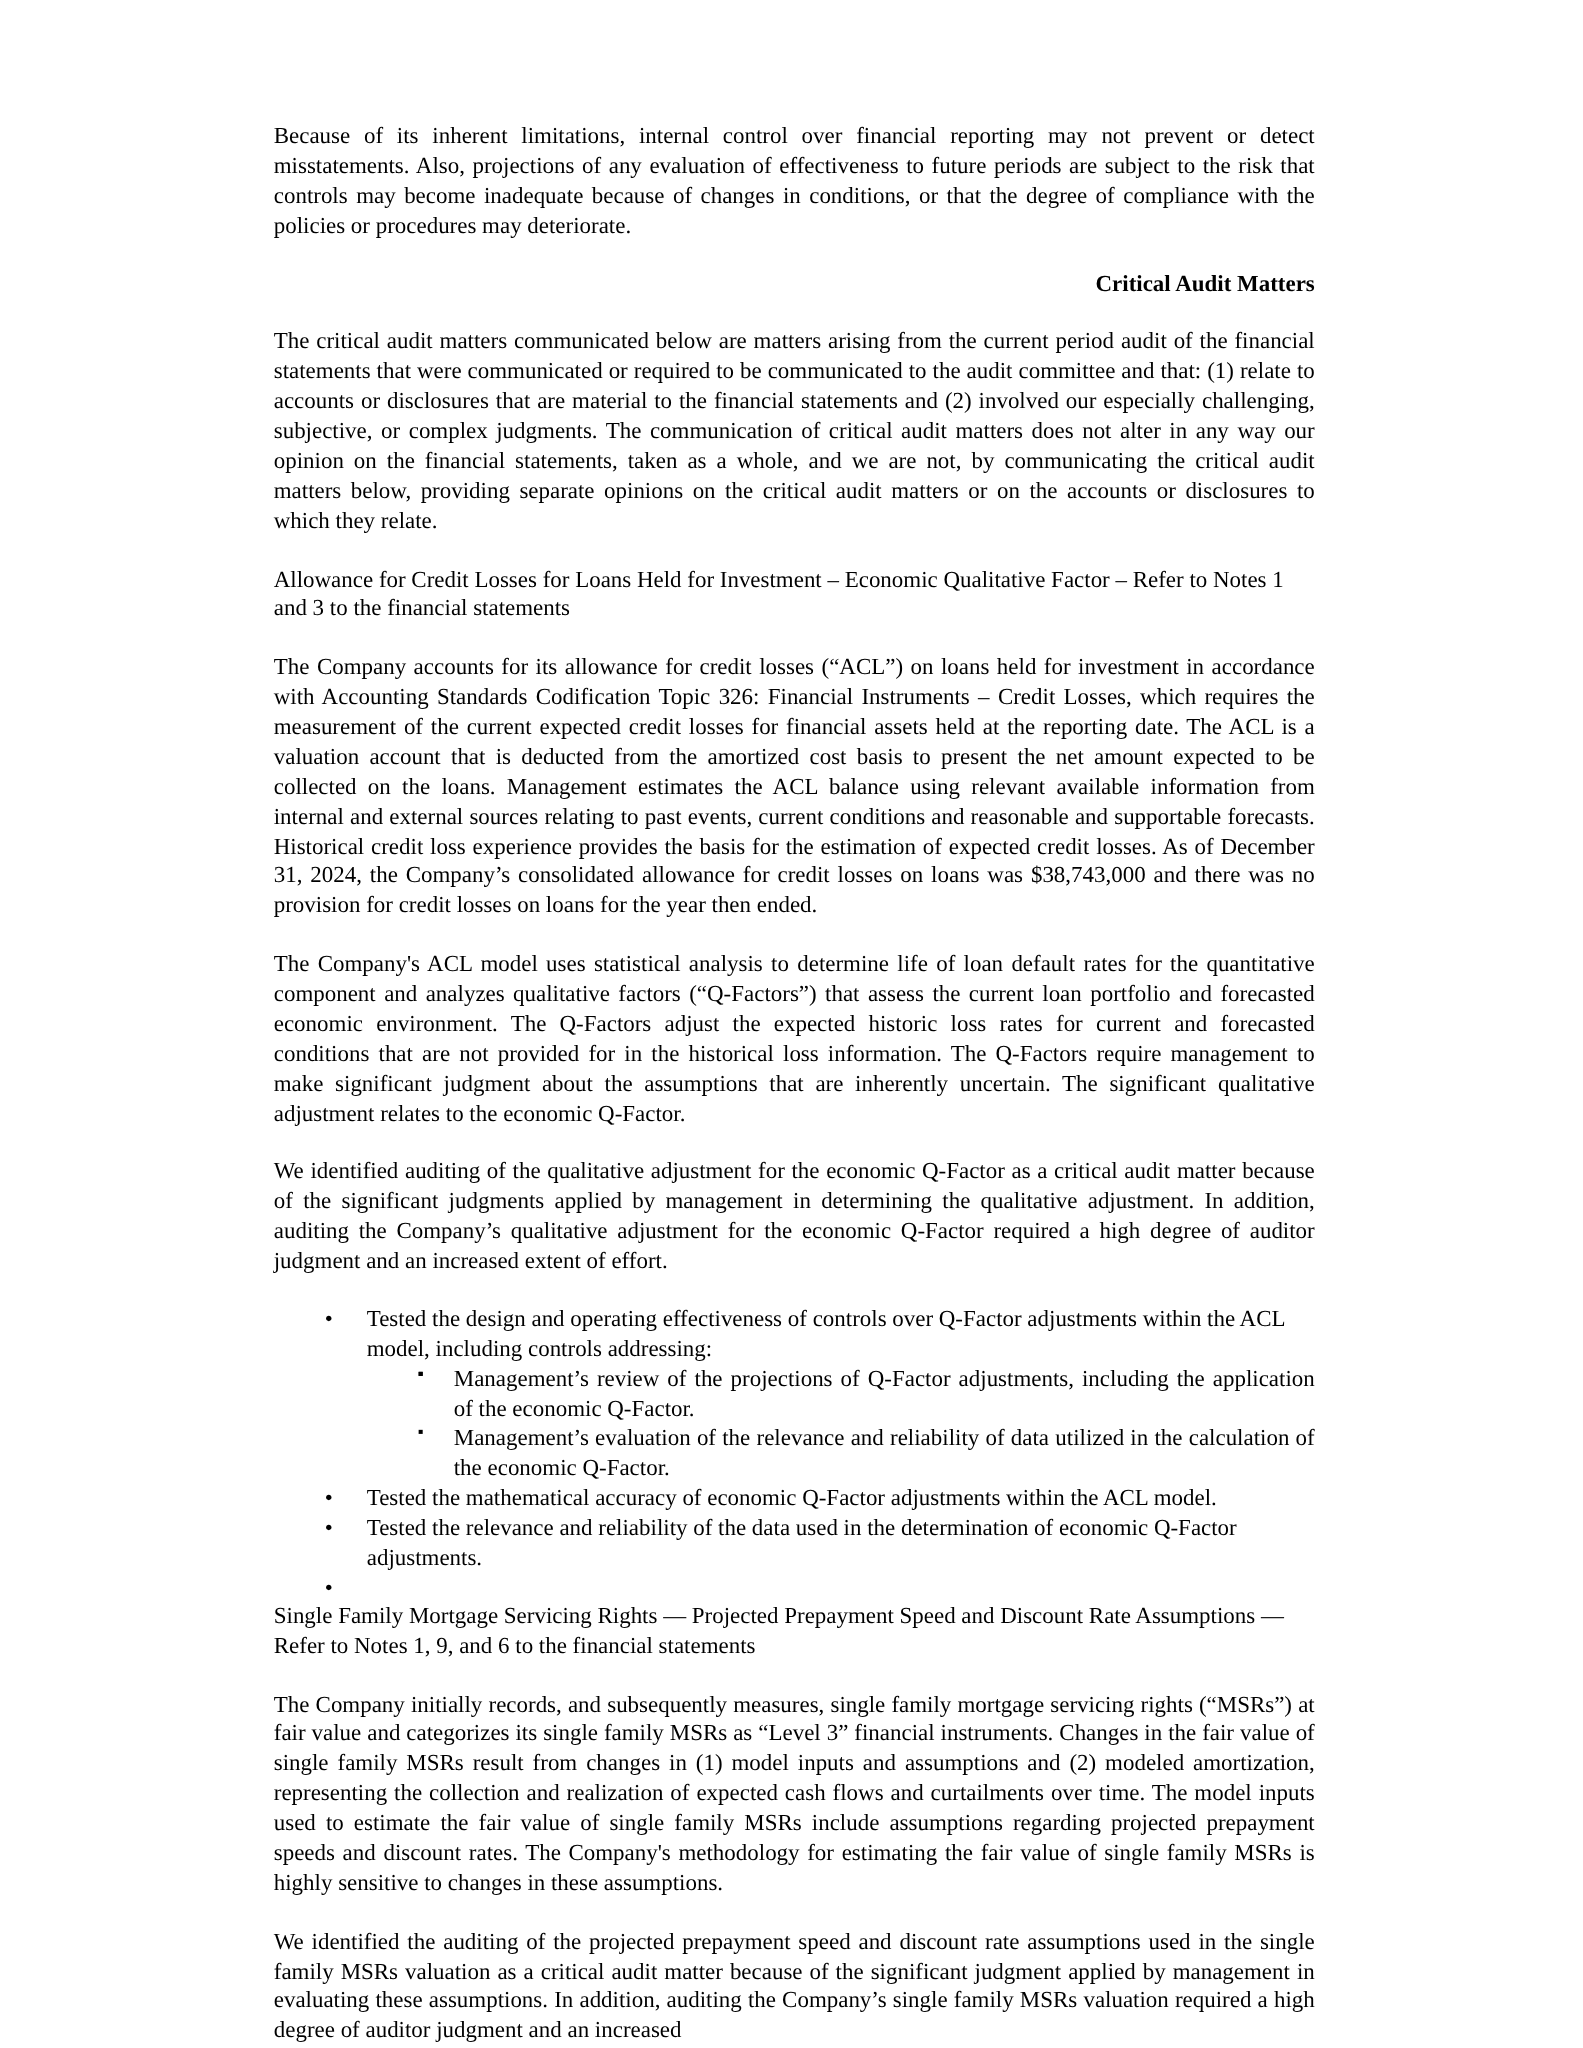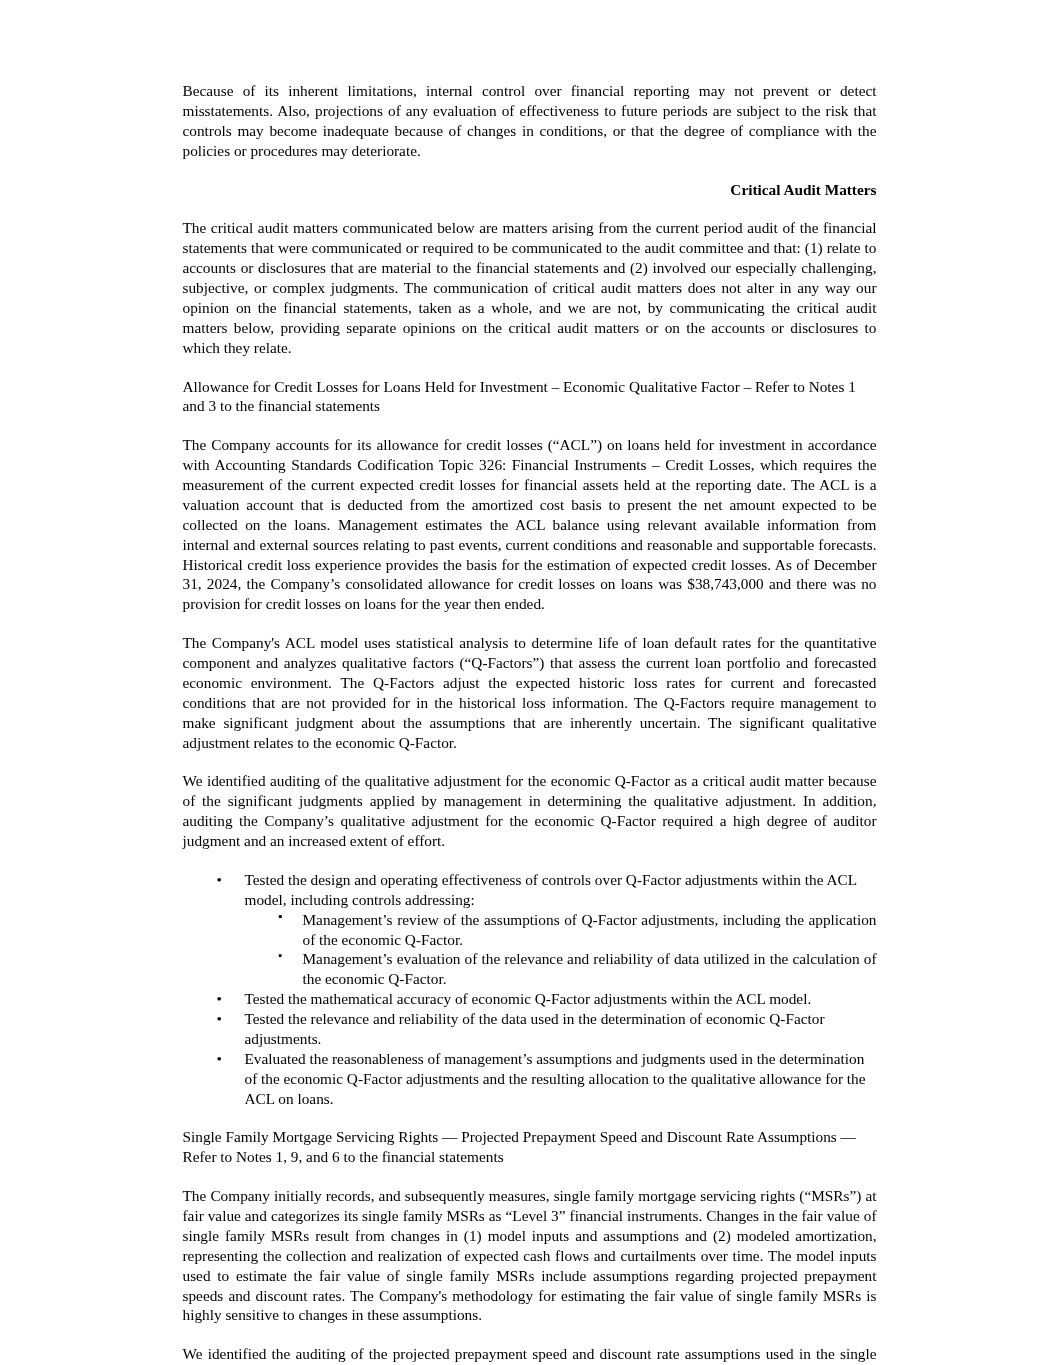--- a/index.html
+++ b/index.html
@@ -112,39 +112,38 @@
   <ul class="level1">
     <li>
       <span class="bullet">•</span>
       <span>Tested the design and operating effectiveness of controls over Q-Factor adjustments within the ACL model, including controls addressing:</span>
       <ul class="level2">
         <li>
           <span class="bullet-sq">▪</span>
         </li>
         <li>
           <span class="bullet-sq">▪</span>
-          <span>Management’s review of the assumptions of Q-Factor adjustments, including the application of the economic Q-Factor.</span>
+          <span>Management’s review of the projections of Q-Factor adjustments, including the application of the economic Q-Factor.</span>
         </li>
         <li>
           <span class="bullet-sq">▪</span>
           <span>Management’s evaluation of the relevance and reliability of data utilized in the calculation of the economic Q-Factor.</span>
         </li>
       </ul>
     </li>
     <li>
       <span class="bullet">•</span>
       <span>Tested the mathematical accuracy of economic Q-Factor adjustments within the ACL model.</span>
     </li>
     <li>
       <span class="bullet">•</span>
       <span>Tested the relevance and reliability of the data used in the determination of economic Q-Factor adjustments.</span>
     </li>
     <li>
       <span class="bullet">•</span>
-      <span class="li-text-just">Evaluated the reasonableness of management’s assumptions and judgments used in the determination of the economic Q-Factor adjustments and the resulting allocation to the qualitative allowance for the ACL on loans.</span>
     </li>
   </ul>
 
   <div class="block-gap"></div>
 
   <p class="nojust">Single Family Mortgage Servicing Rights — Projected Prepayment Speed and Discount Rate Assumptions — Refer to Notes 1, 9, and 6 to the financial statements</p>
 
   <p>The Company initially records, and subsequently measures, single family mortgage servicing rights (“MSRs”) at fair value and categorizes its single family MSRs as “Level 3” financial instruments. Changes in the fair value of single family MSRs result from changes in (1) model inputs and assumptions and (2) modeled amortization, representing the collection and realization of expected cash flows and curtailments over time. The model inputs used to estimate the fair value of single family MSRs include assumptions regarding projected prepayment speeds and discount rates. The Company's methodology for estimating the fair value of single family MSRs is highly sensitive to changes in these assumptions.</p>
 
   <p>We identified the auditing of the projected prepayment speed and discount rate assumptions used in the single family MSRs valuation as a critical audit matter because of the significant judgment applied by management in evaluating these assumptions. In addition, auditing the Company’s single family MSRs valuation required a high degree of auditor judgment and an increased</p>

